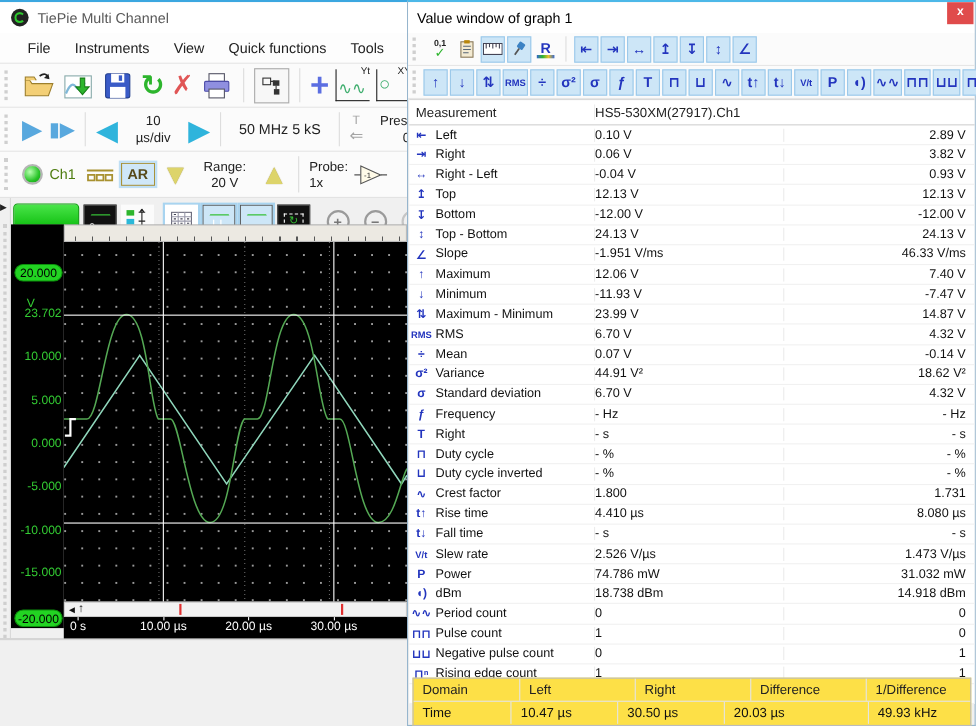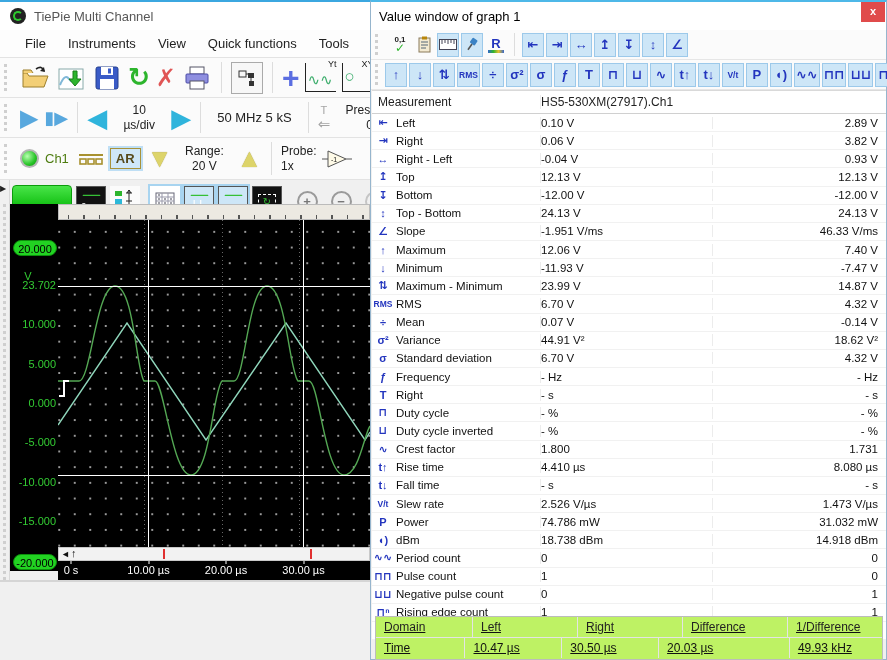--- a/index.html
+++ b/index.html
@@ -77,21 +77,21 @@
   .mbtn .small{font-size:8px;font-weight:bold;}
   #mtable{position:absolute;left:1px;top:88px;width:514px;background:#fff;border-top:1px solid #d9d9d9;}
   #mhead{display:flex;height:22px;align-items:center;border-bottom:1px solid #d0d0d0;font-size:12px;color:#222;}
   .c-label{width:168px;padding-left:6px;box-sizing:border-box;}
   .c-v1{width:172px;text-align:left;padding-right:8px;box-sizing:border-box;border-left:1px solid #ececec;}
   .c-v2{flex:1;text-align:right;padding-right:8px;box-sizing:border-box;border-left:1px solid #ececec;}
   .mrow{display:flex;height:17.15px;align-items:center;border-bottom:1px solid #f1f1f1;font-size:11.5px;color:#111;}
   .micon{width:22px;text-align:center;color:#2335be;font-size:11px;font-weight:bold;flex:0 0 22px;overflow:hidden;}
   .mlabel{width:146px;padding-left:2px;box-sizing:border-box;overflow:hidden;white-space:nowrap;}
   
-  #summary{position:absolute;left:4px;top:614px;width:506px;height:42px;background:#bef264;border:1px solid #bcbcbc;text-decoration:underline;}
+  #summary{position:absolute;left:4px;top:614px;width:506px;height:42px;background:#fde047;border:1px solid #bcbcbc;}
   .srow{display:flex;height:20px;align-items:center;font-size:12px;}
   .srow.head{border-bottom:1px solid #e4e4e4;color:#222;}
   .scell{padding-left:8px;box-sizing:border-box;border-left:1px solid #e4e4e4;height:100%;display:flex;align-items:center;}
   .scell:first-child{border-left:none;}
 </style>
 </head>
 <body>
 
 <div id="main">
   <div id="titlebar">

